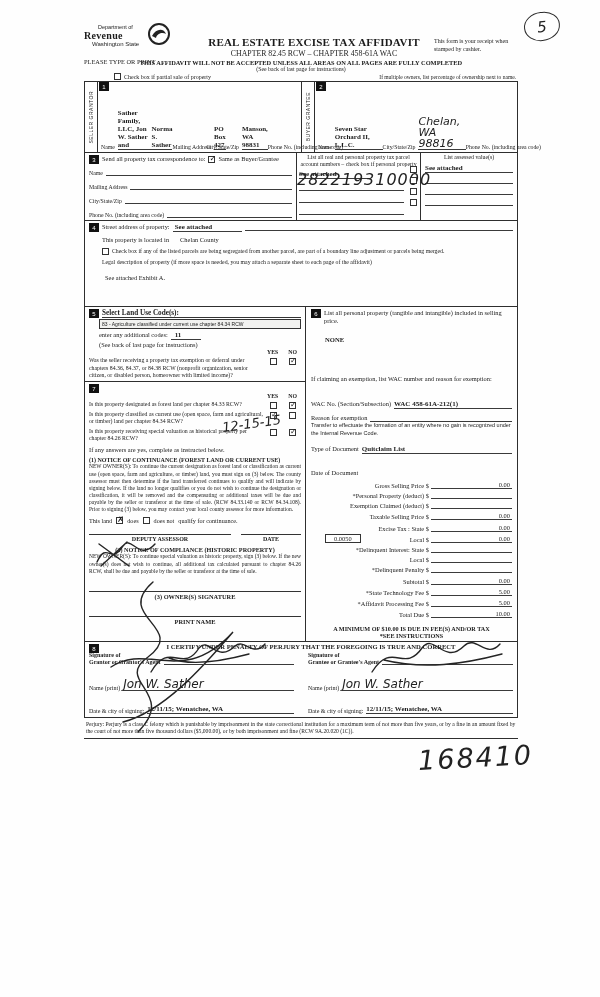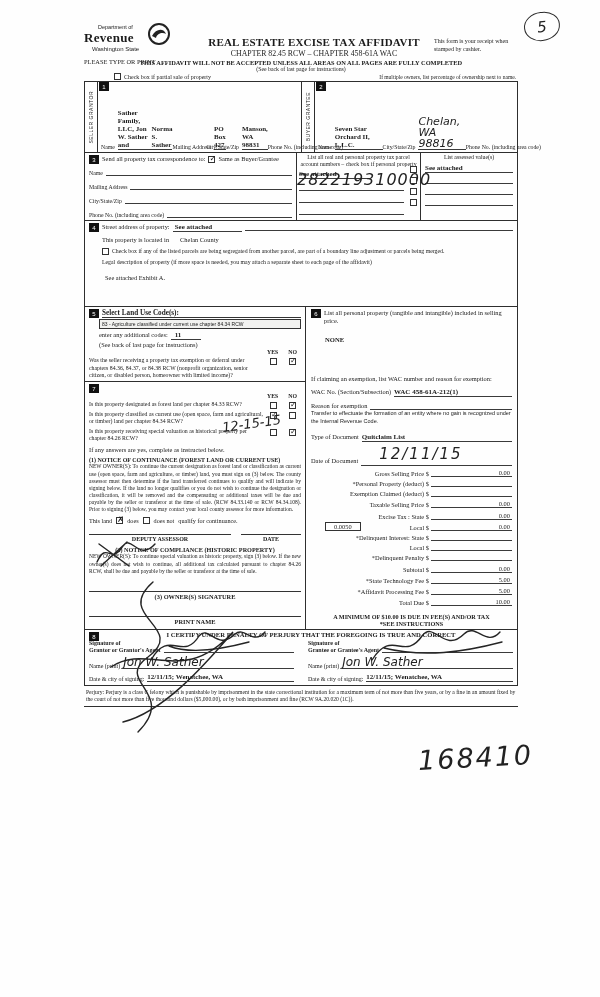--- a/index.html
+++ b/index.html
@@ -26,21 +26,21 @@
   .secno { display:inline-flex; width:10px; height:9px; background:#111; color:#fff;
            font-size:6px; align-items:center; justify-content:center; flex:none;
            font-family:"Liberation Sans", sans-serif; }
   svg.sig { position:absolute; pointer-events:none; }
   svg.sig path { fill:none; stroke:#242424; stroke-width:1.4; stroke-linecap:round; }
 
   
   .hdr-top { display:flex; align-items:flex-start; }
   .logo { width:110px; position:relative; }
   .logo .l1 { font-size:5.5px; font-family:"Liberation Sans", sans-serif; margin-left:14px; }
-  .logo .l2 { font-size:13px; font-weight:bold; font-family:"Liberation Serif", serif; letter-spacing:0.3px; }
+  .logo .l2 { font-size:10px; font-weight:bold; font-family:"Liberation Serif", serif; letter-spacing:0.3px; }
   .logo .l3 { font-size:6px; font-family:"Liberation Sans", sans-serif; margin-left:8px; }
   .logo svg { position:absolute; right:22px; top:-2px; }
   .titleblock { flex:1; text-align:center; padding-top:12px; }
   .title { font-size:11px; font-weight:bold; letter-spacing:0.2px; }
   .subtitle { font-size:7.8px; margin-top:1px; }
   .receipt { width:84px; font-size:6px; line-height:1.25; padding-top:14px; }
   .typeprint { position:absolute; left:0px; top:34px; font-size:6.4px; }
   .warn { font-size:6.4px; font-weight:bold; text-align:center; margin-top:1px; }
   .seeback { font-size:5.8px; text-align:center; }
   .partialrow { display:flex; align-items:center; font-size:6px; margin-top:1px; padding:0 2px 1px 30px; }
@@ -95,21 +95,21 @@
   .ratebox { position:absolute; left:14px; bottom:0px; border:1px solid #333; font-size:6.4px;
              padding:0 8px; background:#fff; }
   .minnote { text-align:center; font-weight:bold; font-size:6.2px; margin-top:7px; }
 
   
   .cert { border:1px solid #2e2e2e; border-top:none; padding:1px 4px 3px 4px; position:relative; }
   .certline { text-align:center; font-size:6.6px; font-weight:bold; padding-left:20px; }
   .certcols { display:flex; gap:14px; margin-top:2px; }
   .certcol { flex:1; position:relative; }
   .certcol .lbl { font-size:6px; font-weight:bold; }
-  .crow { display:flex; align-items:flex-end; gap:3px; margin-top:4px; font-size:6px; }
+  .crow { display:flex; align-items:flex-end; gap:3px; margin-top:14px; font-size:6px; }
 
   .perjury { font-size:5.6px; line-height:1.3; margin-top:3px; padding:0 2px; border-bottom:1px solid #2e2e2e; padding-bottom:3px; }
   .footrow { display:flex; align-items:center; margin-top:4px; font-size:6px; }
   .footrow .mid-t { flex:1; text-align:center; font-size:7.4px; }
   .footrow .right-t { font-size:7.4px; }
 
   .stamp { position:absolute; left:418px; top:742px; font-size:27px; letter-spacing:2px; transform:rotate(-3deg); }
   .circ5 { position:absolute; left:524px; top:12px; width:36px; height:29px; border:1.5px solid #2a2a2a;
            border-radius:50% 46% 52% 48%; display:flex; align-items:center; justify-content:center;
            font-size:15px; transform:rotate(-6deg); }
@@ -382,37 +382,36 @@
       </div>
 
       <div class="rcol">
         <div class="row" style="align-items:flex-start">
           <span class="secno">6</span>
           <span class="sm">List all  personal property (tangible and intangible) included in selling price.</span>
         </div>
         <div class="b" style="font-size:6.6px; margin:10px 0 0 14px">NONE</div>
 
         <div class="sm" style="margin-top:32px">If claiming an exemption, list WAC number and reason for exemption:</div>
-        <div class="row" style="margin-top:5px; align-items:flex-start">
+        <div class="row" style="margin-top:17px; align-items:flex-start">
           <span class="sm">WAC No. (Section/Subsection)</span>
           <span class="fld typed">WAC 458-61A-212(1)</span>
         </div>
         <div class="row" style="margin-top:5px; align-items:flex-end">
           <span class="sm">Reason for exemption</span>
           <span class="fld"></span>
         </div>
         <div style="font-size:5.5px; line-height:1.3; font-family:'Liberation Sans', sans-serif">Transfer to effectuate the formation of an entity where no gain is recognized under the Internal Revenue Code.</div>
 
         <div class="row" style="margin-top:8px; align-items:flex-end">
           <span class="sm">Type of Document</span>
           <span class="fld typed">Quitclaim List</span>
         </div>
         <div class="row" style="margin-top:6px; align-items:flex-end; position:relative; height:18px">
           <span class="sm">Date of Document</span>
-          <span class="fld"><span class="hw" style="font-size:15px; letter-spacing:2px; position:relative; top:-2px; left:18px">12/11/15</span></span>
         </div>
 
         <div class="mrow">
             <span class="mlabel">Gross Selling Price $</span>
             <span class="mline"><span>0.00</span></span>
           </div>
         <div class="mrow">
             <span class="mlabel">*Personal Property (deduct) $</span>
             <span class="mline"><span></span></span>
           </div>

